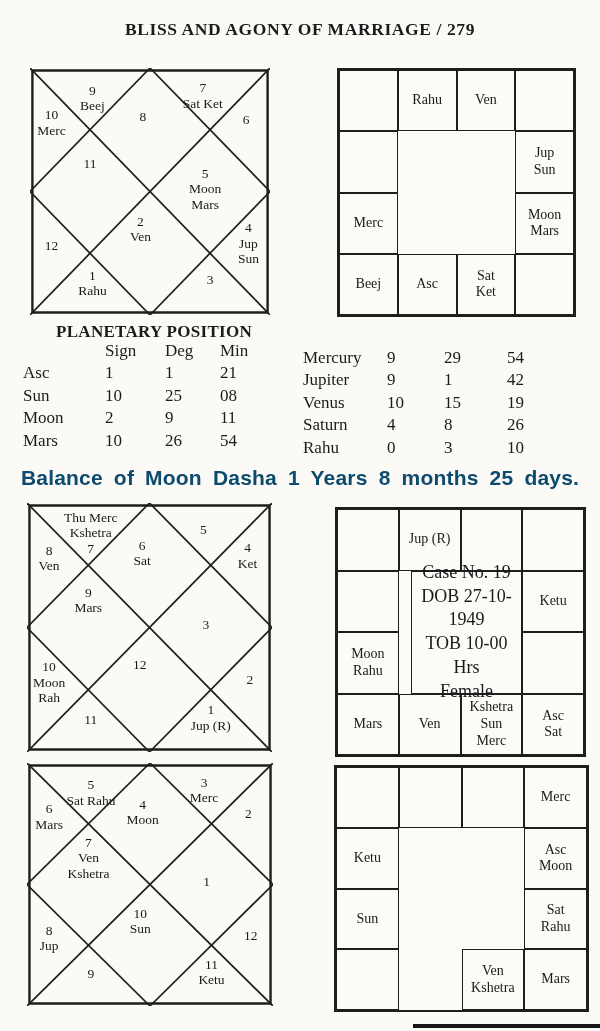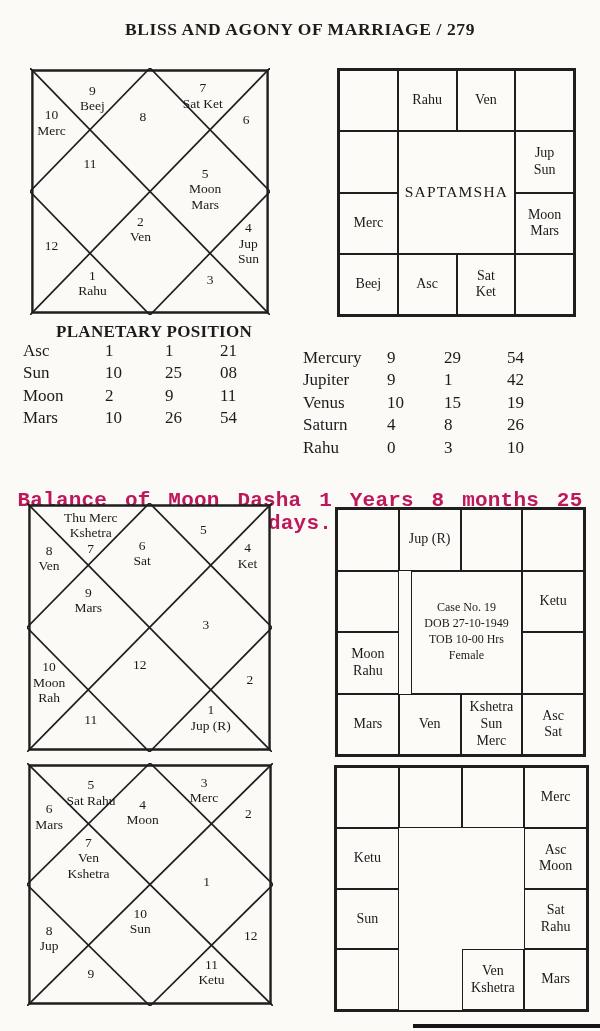--- a/index.html
+++ b/index.html
@@ -45,37 +45,37 @@
     display:flex;align-items:center;justify-content:center;
     text-align:center;white-space:pre-line;
     font-size:14px;line-height:1.18;color:#1a1a1a;
   }
   .p-r1c1{grid-area:1/1;} .p-r1c2{grid-area:1/2;} .p-r1c3{grid-area:1/3;} .p-r1c4{grid-area:1/4;}
   .p-r2c1{grid-area:2/1;} .p-r2c4{grid-area:2/4;}
   .p-r3c1{grid-area:3/1;} .p-r3c4{grid-area:3/4;}
   .p-r4c1{grid-area:4/1;} .p-r4c2{grid-area:4/2;} .p-r4c3{grid-area:4/3;} .p-r4c4{grid-area:4/4;}
   .sc-center{grid-area:2/2/4/4;}
   .center-title{font-size:15.5px;letter-spacing:1.2px;}
-  .center-info{font-size:12px;line-height:1.32;margin-left:12px;}
+  .center-info{font-size:18px;line-height:1.32;margin-left:12px;}
   
   .pp-title{
     position:absolute;left:56px;top:322px;
     font-size:17px;font-weight:bold;letter-spacing:.3px;
   }
   .pp-table{position:absolute;font-size:17px;}
   .pp-row{display:grid;height:22.4px;align-items:baseline;}
   .pp-left{left:23px;top:341px;}
   .pp-left .pp-row{grid-template-columns:82px 60px 55px 60px;}
   .pp-right{left:303px;top:348px;}
   .pp-right .pp-row{grid-template-columns:84px 57px 63px 55px;}
   
   .balance{
-    position:absolute;top:489px;left:0;right:0;text-align:center;
-    font-family:Liberation Mono, monospace;font-weight:bold;
-    font-size:21px;word-spacing:5px;letter-spacing:.2px;color:#be185d;
+    position:absolute;top:466px;left:0;right:0;text-align:center;
+    font-family:Liberation Sans, sans-serif;font-weight:bold;
+    font-size:21px;word-spacing:5px;letter-spacing:.2px;color:#0c4a6e;
   }
   
   .bottom-rule{position:absolute;left:413px;top:1024px;width:187px;height:4px;background:#161616;}
   .c1{left:30px;top:68px;width:240px;height:247px;}
   .c2{left:337px;top:68px;width:235px;height:245px;}
   .c3{left:27px;top:503px;width:245px;height:249px;}
   .c4{left:335px;top:507px;width:247px;height:246px;}
   .c5{left:27px;top:763px;width:246px;height:243px;}
   .c6{left:334px;top:765px;width:251px;height:243px;}
 </style>
@@ -116,36 +116,41 @@
 Jup
 Sun</div>
 </div>
 
 <div class="south-chart c2">
   <div class="sc-cell p-r1c1"></div>
   <div class="sc-cell p-r1c2">Rahu</div>
   <div class="sc-cell p-r1c3">Ven</div>
   <div class="sc-cell p-r1c4"></div>
   <div class="sc-cell p-r2c1"></div>
-  <div class="sc-center center-title">SAPTAMSHA</div>
   <div class="sc-cell p-r2c4">Jup
 Sun</div>
   <div class="sc-cell p-r3c1">Merc</div>
   <div class="sc-cell p-r3c4">Moon
 Mars</div>
   <div class="sc-cell p-r4c1">Beej</div>
   <div class="sc-cell p-r4c2">Asc</div>
   <div class="sc-cell p-r4c3">Sat
 Ket</div>
   <div class="sc-cell p-r4c4"></div>
 </div>
 
 <div class="pp-title">PLANETARY POSITION</div>
 
 <div class="pp-table pp-left">
+  <div class="pp-row">
+    <span></span>
+    <span>Sign</span>
+    <span>Deg</span>
+    <span>Min</span>
+  </div>
   <div class="pp-row">
     <span>Asc</span>
     <span>1</span>
     <span>1</span>
     <span>21</span>
   </div>
   <div class="pp-row">
     <span>Sun</span>
     <span>10</span>
     <span>25</span>

